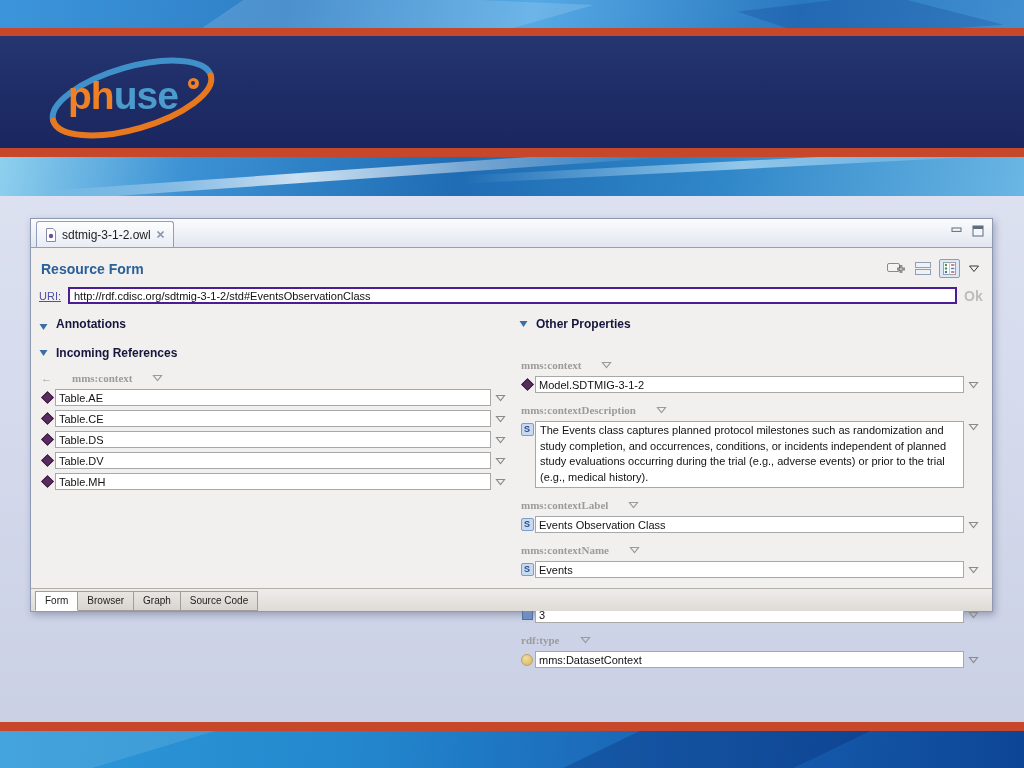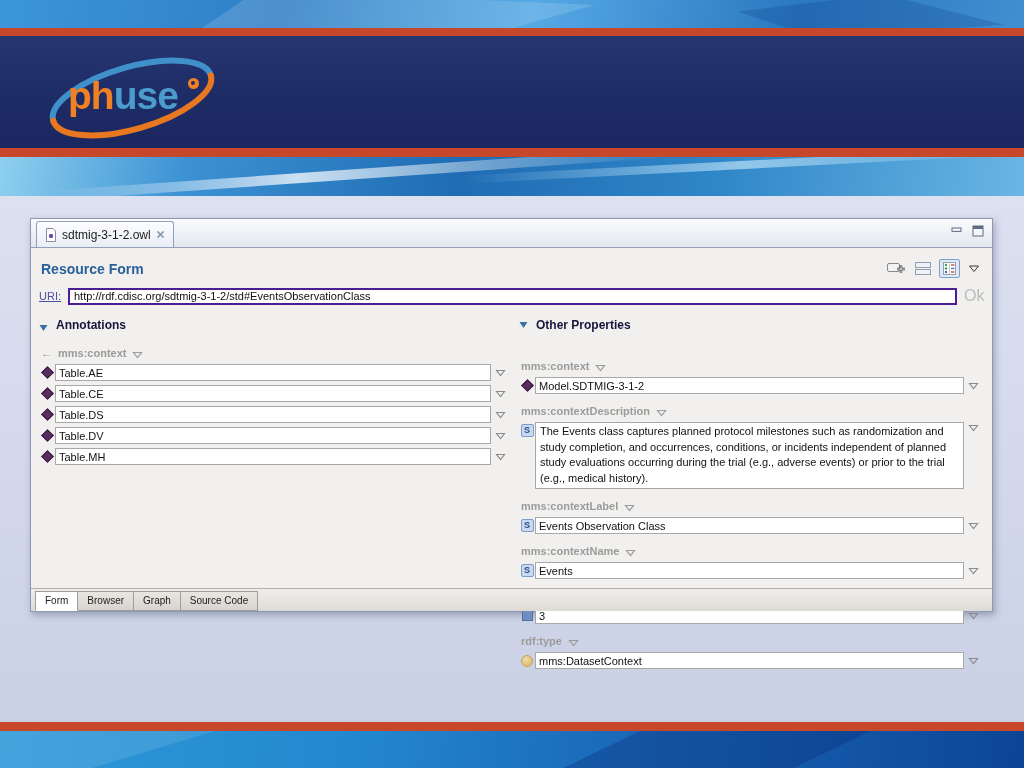--- a/index.html
+++ b/index.html
@@ -61,30 +61,30 @@
   .form-header { display:flex; align-items:center; justify-content:space-between; margin:11px 12px 0 10px; }
   .form-title { color:#2a6099; font-weight:bold; font-size:14px; }
   .toolbar { display:flex; align-items:center; gap:8px; }
   .tool-grid { width:21px; height:19px; border:1px solid #7aa0cc; background:#dfe9f6; border-radius:2px;
     display:flex; align-items:center; justify-content:center; }
 
   .uri-row { display:flex; align-items:center; gap:7px; margin:9px 12px 0 8px; }
   .uri-label { color:#4f4fa6; font-size:11px; text-decoration:underline; cursor:pointer; }
   .uri-input { flex:1; height:17px; border:2px solid #4c1d95; background:#fff;
     font:11px "Liberation Sans",sans-serif; padding:0 4px; color:#111; }
-  .ok-label { color:#bcbcbc; font-size:16px; width:16px; }
+  .ok-label { color:#bcbcbc; font-size:14px; width:16px;font-weight:bold; }
 
   .cols { display:flex; margin:13px 10px 0 8px; }
   .col-left { flex:0 0 470px; }
   .col-right { flex:1; margin-left:10px; }
 
   .sec { display:flex; align-items:center; gap:8px; font-weight:bold; font-size:12px; color:#15153d; }
   .sec.mb { margin-bottom:15px;align-items:flex-end; }
-  .plabel { display:flex; align-items:flex-end; gap:6px; color:#9b9b9b; font-weight:bold; font-size:11px;
-    margin:0 0 5px 2px; }
+  .plabel { display:flex; align-items:center; gap:20px; color:#9b9b9b; font-weight:bold; font-size:11px;
+    margin:0 0 5px 2px;font-family:Liberation Serif, serif; }
   .plabel .arrow { font-weight:bold; color:#9b9b9b; }
 
   .frow { display:flex; align-items:center; margin-bottom:4px; }
   .frow.top { align-items:flex-start; }
   .icon-cell { flex:0 0 16px; display:flex; justify-content:center; align-items:center; }
   .frow.top .icon-cell { margin-top:2px; }
   .tri-cell { flex:0 0 18px; display:flex; justify-content:center; cursor:pointer; }
   .frow.top .tri-cell { margin-top:2px; }
   .fld { flex:1; height:17px; border:1px solid #a8a8a8; background:#fff;
     font:11px "Liberation Sans",sans-serif; padding:0 3px; color:#111; }
@@ -194,20 +194,26 @@
 
       <div class="cols">
 
         <div class="col-left">
           <div class="sec mb">
             <svg width="9" height="8" viewBox="0 0 9 8">
                 <path d="M0.5 1 H8.5 L4.5 7 Z" fill="#3a6ea5"></path>
               </svg>
             <span>Annotations</span>
           </div>
+          <div class="sec" style="margin-bottom:12px;">
+            <svg width="9" height="8" viewBox="0 0 9 8">
+                <path d="M0.5 1 H8.5 L4.5 7 Z" fill="#3a6ea5"></path>
+              </svg>
+            <span>Incoming References</span>
+          </div>
           <div class="plabel">
             <span class="arrow">←</span>
             <span>mms:context</span>
             <svg width="11" height="8" viewBox="0 0 11 8">
                 <path d="M1.5 1.5 H9.5 L5.5 6.5 Z" fill="none" stroke="#9b9b9b" stroke-width="1.2"></path>
               </svg>
           </div>
 
           <div class="frow">
             <span class="icon-cell">

